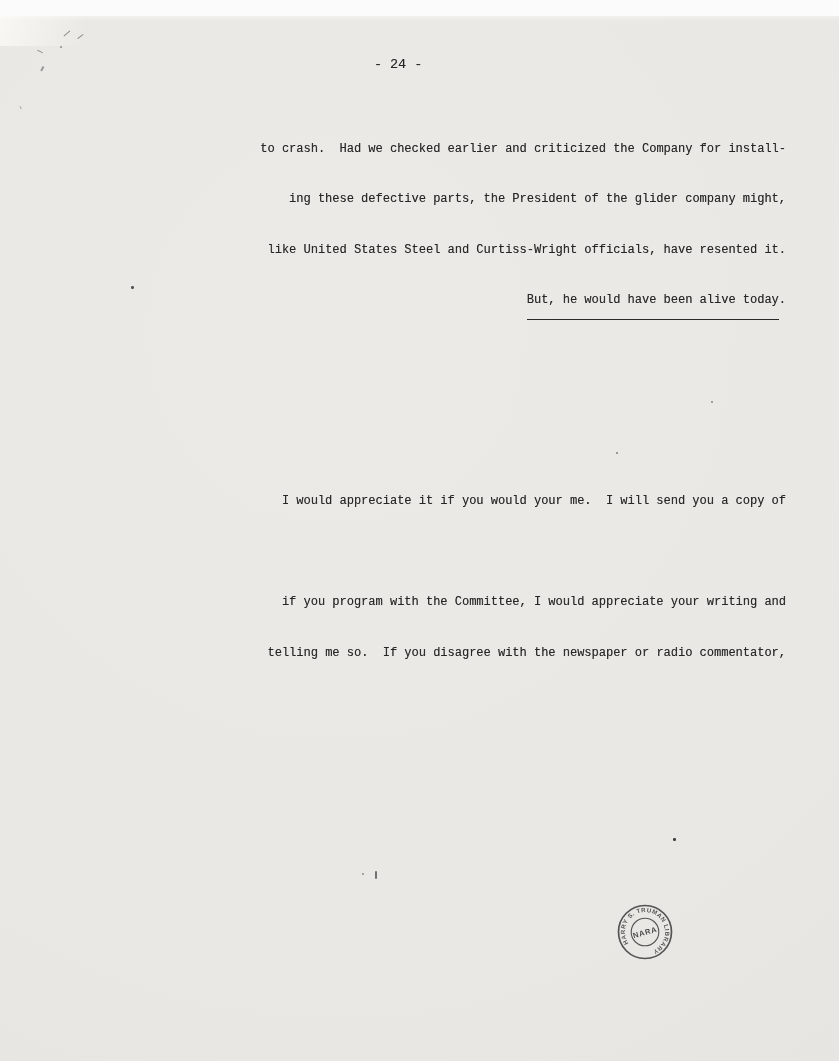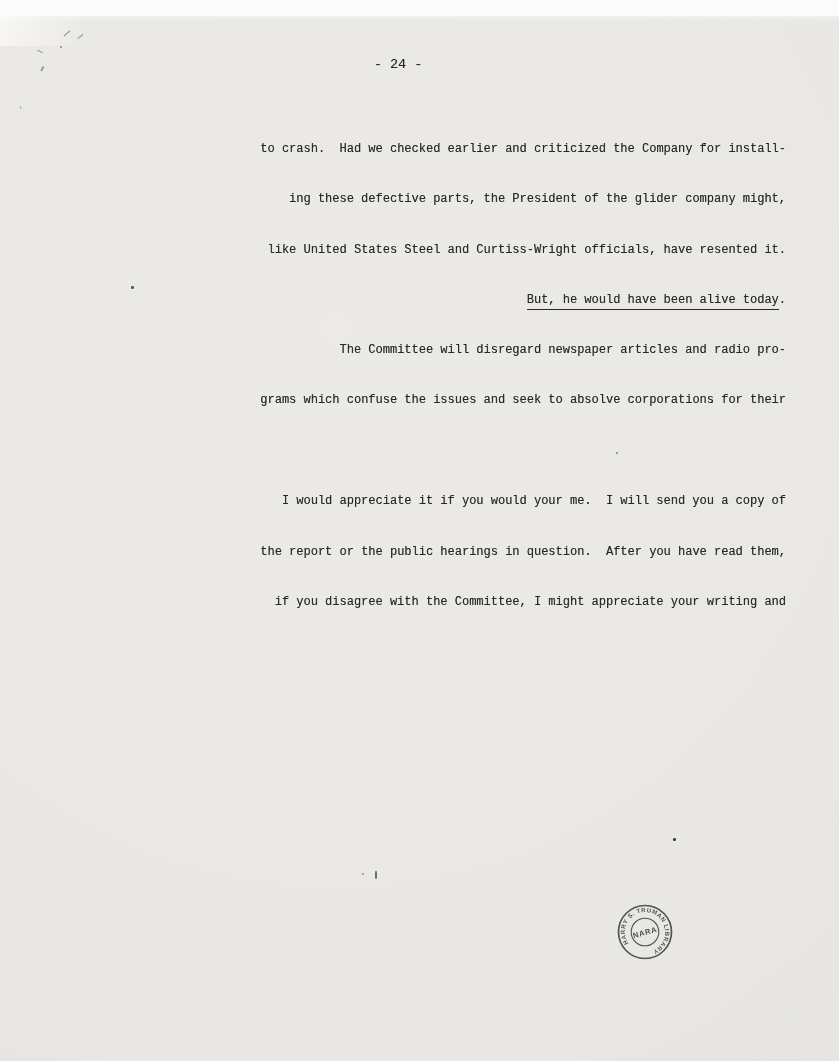--- a/index.html
+++ b/index.html
@@ -48,21 +48,21 @@
     font-size: 12px;
     line-height: 15px;
     color: #262626;
     white-space: pre;
     text-shadow: 0.2px 0.2px 0 rgba(40,40,40,0.45);
     margin-top: 32px;
   }
   .line.indent { text-indent: 82px; }
   .line .u {
     border-bottom: 1.4px solid #2a2a2a;
-    padding-bottom: 2px;
+    padding-bottom: 12px;
   }
   .stamp {
     position: absolute;
     left: 603px; top: 874px;
   }
   .ring-text {
     font-family: "Liberation Sans", "DejaVu Sans", sans-serif;
     font-size: 6.1px;
     font-weight: 700;
     letter-spacing: 0.55px;
@@ -109,25 +109,23 @@
   <div class="speck" style="left:362px; top:857px; width:2px; height:2px; background:#8e8e8e;"></div>
   <div class="speck" style="left:375px; top:855px; width:2px; height:8px; border-radius:1px; background:#6f6f6f;"></div>
   <div class="speck" style="left:673px; top:822px; width:2.6px; height:2.6px; background:#3c3c3c;"></div>
 
   <div class="page-number">- 24 -</div>
 
   <div class="line" style="top:94px">to crash.  Had we checked earlier and criticized the Company for install-</div>
   <div class="line" style="top:195px">like United States Steel and Curtiss-Wright officials, have resented it.</div>
   <div class="line" style="top:144px">ing these defective parts, the President of the glider company might,</div>
   <div class="line" style="top:245px"><span class="u">But, he would have been alive today</span><span>.</span></div>
-  <div class="line indent" style="top:295px">The Committee will disregard newspaper articles and radio pro-</div>
-  <div class="line" style="top:345px">grams which confuse the issues and seek to absolve corporations for their</div>
   <div class="line" style="top:446px">I would appreciate it if you would your me.  I will send you a copy of</div>
-  <div class="line" style="top:497px">the report or the public hearings in question.  After you have read them,</div>
-  <div class="line" style="top:547px">if you disagree with the Committee, I might appreciate your writing and</div>
+  <div class="line" style="top:547px">if you program with the Committee, I would appreciate your writing and</div>
+  <div class="line" style="top:598px">telling me so.  If you disagree with the newspaper or radio commentator,</div>
 
   <svg class="stamp" width="84" height="84" viewBox="0 0 84 84">
     <g opacity="0.85">
       <circle cx="42" cy="42" r="26.5" fill="none" stroke="#3a3a3a" stroke-width="1.7"></circle>
       <circle cx="42" cy="42" r="13.8" fill="none" stroke="#3a3a3a" stroke-width="1.1"></circle>
       <path id="ringpath" d="M 22 42 A 20 20 0 1 1 62 42 A 20 20 0 1 1 22 42" fill="none"></path>
       <g transform="rotate(-35 42 42)">
         <text class="ring-text"><textPath href="#ringpath">HARRY S. TRUMAN LIBRARY</textPath></text>
       </g>
       <text class="nara-text" x="42" y="45" text-anchor="middle" transform="rotate(-16 42 42)">NARA</text>

